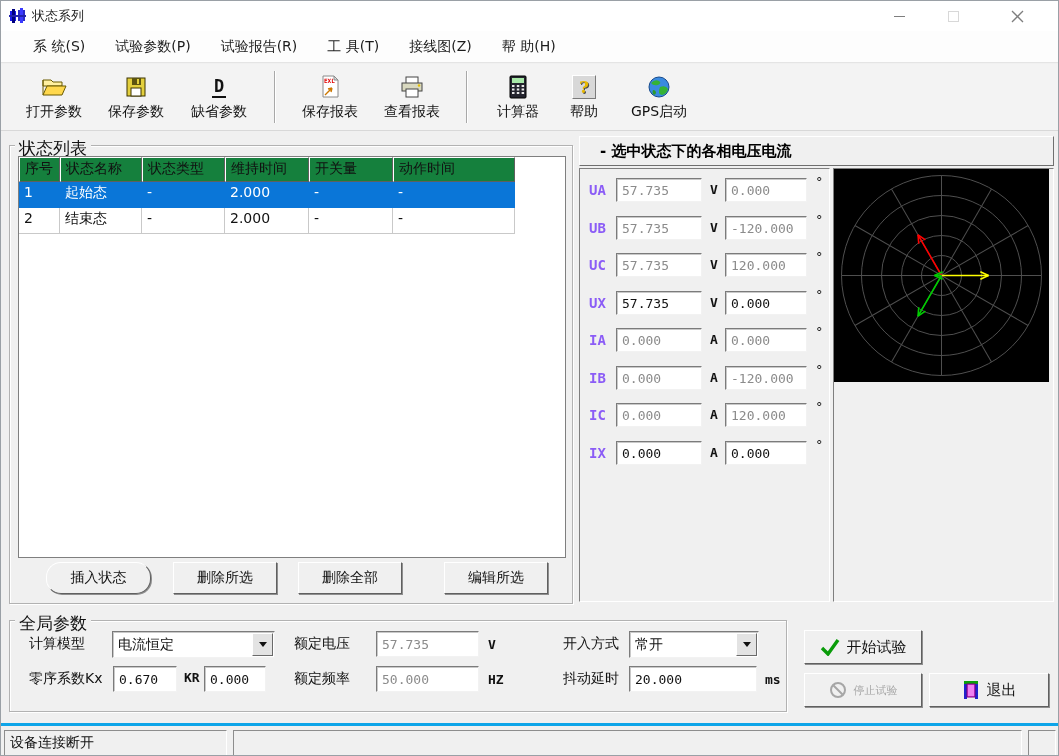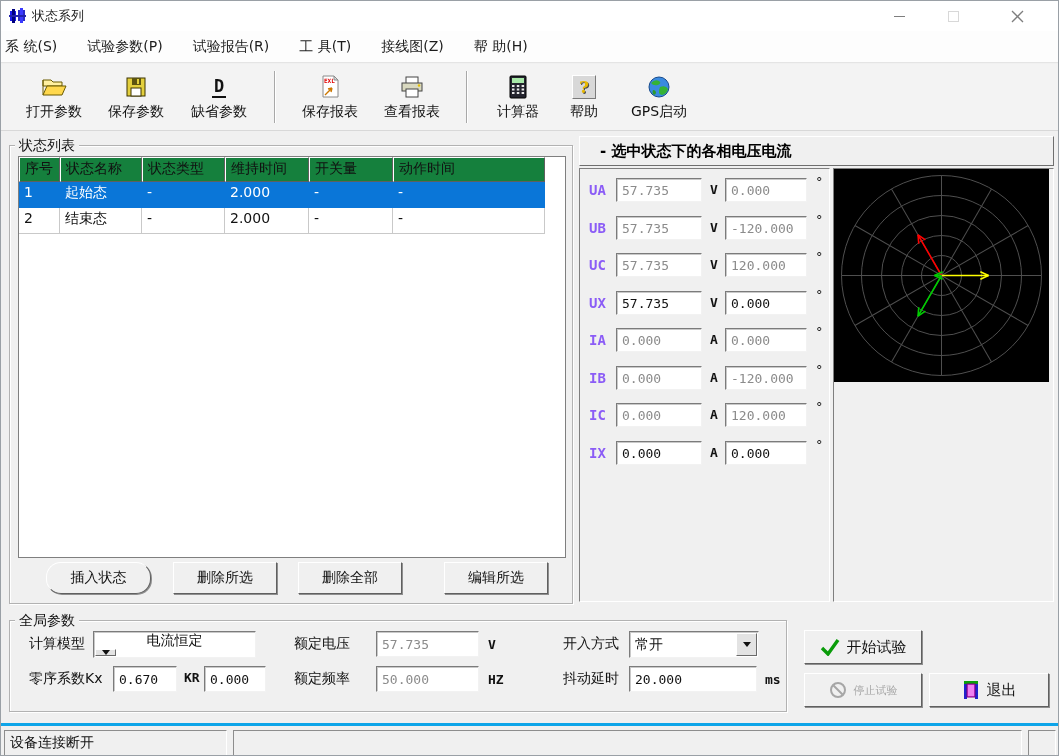--- a/index.html
+++ b/index.html
@@ -12,45 +12,45 @@
   
   .titlebar { position:absolute; left:0; top:0; width:100%; height:30px; background:#ffffff; }
   .app-icon { position:absolute; left:8px; top:7px; width:17px; height:16px; }
   .title-text { position:absolute; left:31px; top:6px; font-size:13px; color:#222; }
   .win-btn { position:absolute; top:0; width:46px; height:30px; display:flex; align-items:center; justify-content:center; }
   .wb-min { right:136px; } .wb-max { right:82px; } .wb-close { right:18px; }
   .glyph-min { width:11px; height:0; border-top:1px solid #7e7e7e; display:block; }
   .glyph-max { width:11px; height:11px; border:1px solid #d8d8d8; display:block; }
   
   .menubar { position:absolute; left:0; top:30px; width:100%; height:32px; background:#fdfdfd;
-    border-bottom:1px solid #e4e4e4; display:flex; align-items:center; padding-left:4px; gap:30px; }
+    border-bottom:1px solid #e4e4e4; display:flex; align-items:center; padding-left:32px; gap:30px; }
   .menu-item { font-size:14px; color:#1c1c1c; white-space:nowrap; cursor:default; }
   
   .toolbar { position:absolute; left:0; top:63px; width:100%; height:67px; background:#f3f3f3;
     border-bottom:1px solid #d8d8d8; display:flex; align-items:center; padding-left:12px; }
   .tool-btn { height:58px; display:flex; flex-direction:column; align-items:center; justify-content:center; gap:2px; }
   .tool-label { font-size:14px; color:#111; white-space:nowrap; }
   .tool-ico { height:28px; display:flex; align-items:center; justify-content:center; }
   .tool-sep { width:0; height:52px; border-left:1px solid #a8a8a8; border-right:1px solid #ffffff; margin:0 13px; }
   .dletter { font:700 17px "DejaVu Sans Mono", monospace; color:#111; border-bottom:2px solid #111; line-height:19px; padding:0 2px; }
   .helpbox { width:24px; height:24px; background:#d8d8d8; border:1px solid; border-color:#fff #7a7a7a #7a7a7a #fff;
     display:flex; align-items:center; justify-content:center; font:700 17px "DejaVu Serif", serif; color:#e7b800;
     text-shadow:1px 1px 0 #4d4d4d; }
   
   .groupbox { position:absolute; border:1px solid #b2b2b2; box-shadow:inset 1px 1px 0 #ffffff, 1px 1px 0 #ffffff; }
-  .legend { position:absolute; font-size:14px; color:#111; background:#f0f0f0; padding:0 4px; }
+  .legend { position:absolute; font-size:17px; color:#111; background:#f0f0f0; padding:0 4px; }
   
   .table { position:absolute; left:17px; top:155px; width:548px; height:402px; background:#ffffff;
     border:1px solid #7f7f7f; overflow:hidden; }
   .trow { display:flex; height:26px; }
   .thead { height:25px; }
   .tc { padding:2px 5px; font-size:14px; color:#111; white-space:nowrap; overflow:hidden;
     border-right:1px solid #c9c9c9; border-bottom:1px solid #c9c9c9; }
   .th { background:#15803d; border:1px solid; border-color:#ffffff #5f5f5f #5f5f5f #ffffff; }
-  .c0{width:41px} .c1{width:82px} .c2{width:83px} .c3{width:84px} .c4{width:84px} .c5{width:152px}
+  .c0{width:41px} .c1{width:82px} .c2{width:83px} .c3{width:84px} .c4{width:84px} .c5{width:122px}
   .fillc { flex:1; border:none; background:transparent; }
   .sel .tc { background:#0a76d8; color:#ffffff; border-right-color:#0a76d8; border-bottom-color:#0a76d8; }
   .sel .fillc { background:#ffffff; }
   
   .btn { position:absolute; background:#f0f0f0; font-size:14px; color:#111; text-align:center;
     border:1px solid; border-color:#ffffff #606060 #606060 #ffffff; box-shadow:1px 1px 0 #8f8f8f;
     display:flex; align-items:center; justify-content:center; gap:7px; cursor:default; }
   .field { position:absolute; background:#ffffff; border:1px solid; border-color:#7b7b7b #f2f2f2 #f2f2f2 #7b7b7b;
     box-shadow:inset 1px 1px 0 #c9c9c9; font:13px "DejaVu Sans Mono", monospace; color:#111;
     display:flex; align-items:center; padding:0 5px; overflow:hidden; white-space:nowrap; }
@@ -341,21 +341,21 @@
           <line x1="-7.000000000000001" y1="-8.572527594031473e-16" x2="1.1567700833298487" y2="-3.803564355666297" stroke="#00cc00" stroke-width="1.6"></line>
           <line x1="-7.000000000000001" y1="-8.572527594031473e-16" x2="1.1567700833298469" y2="3.8035643556662992" stroke="#00cc00" stroke-width="1.6"></line>
         </g>
     </svg>
   </div>
 
   <div class="groupbox" style="left:8px; top:619px; width:778px; height:92px;"></div>
   <span class="legend" style="left:14px; top:611px;">全局参数</span>
 
   <span class="plain-label" style="left:28px; top:634px;">计算模型</span>
-  <div class="combo" style="left:92px; top:630px; width:163px; height:27px;flex-direction:column;">
+  <div class="combo" style="left:111px; top:630px; width:163px; height:27px;">
     <span class="combo-value">电流恒定</span>
     <span class="combo-btn">
         <span class="arr"></span>
       </span>
   </div>
   <span class="plain-label" style="left:293px; top:634px;">额定电压</span>
   <span class="field dis" style="left:375px; top:630px; width:103px; height:26px;">57.735</span>
   <span class="unit" style="left:487px; top:636px;">V</span>
 
   <span class="plain-label" style="left:28px; top:669px;">零序系数Kx</span>

